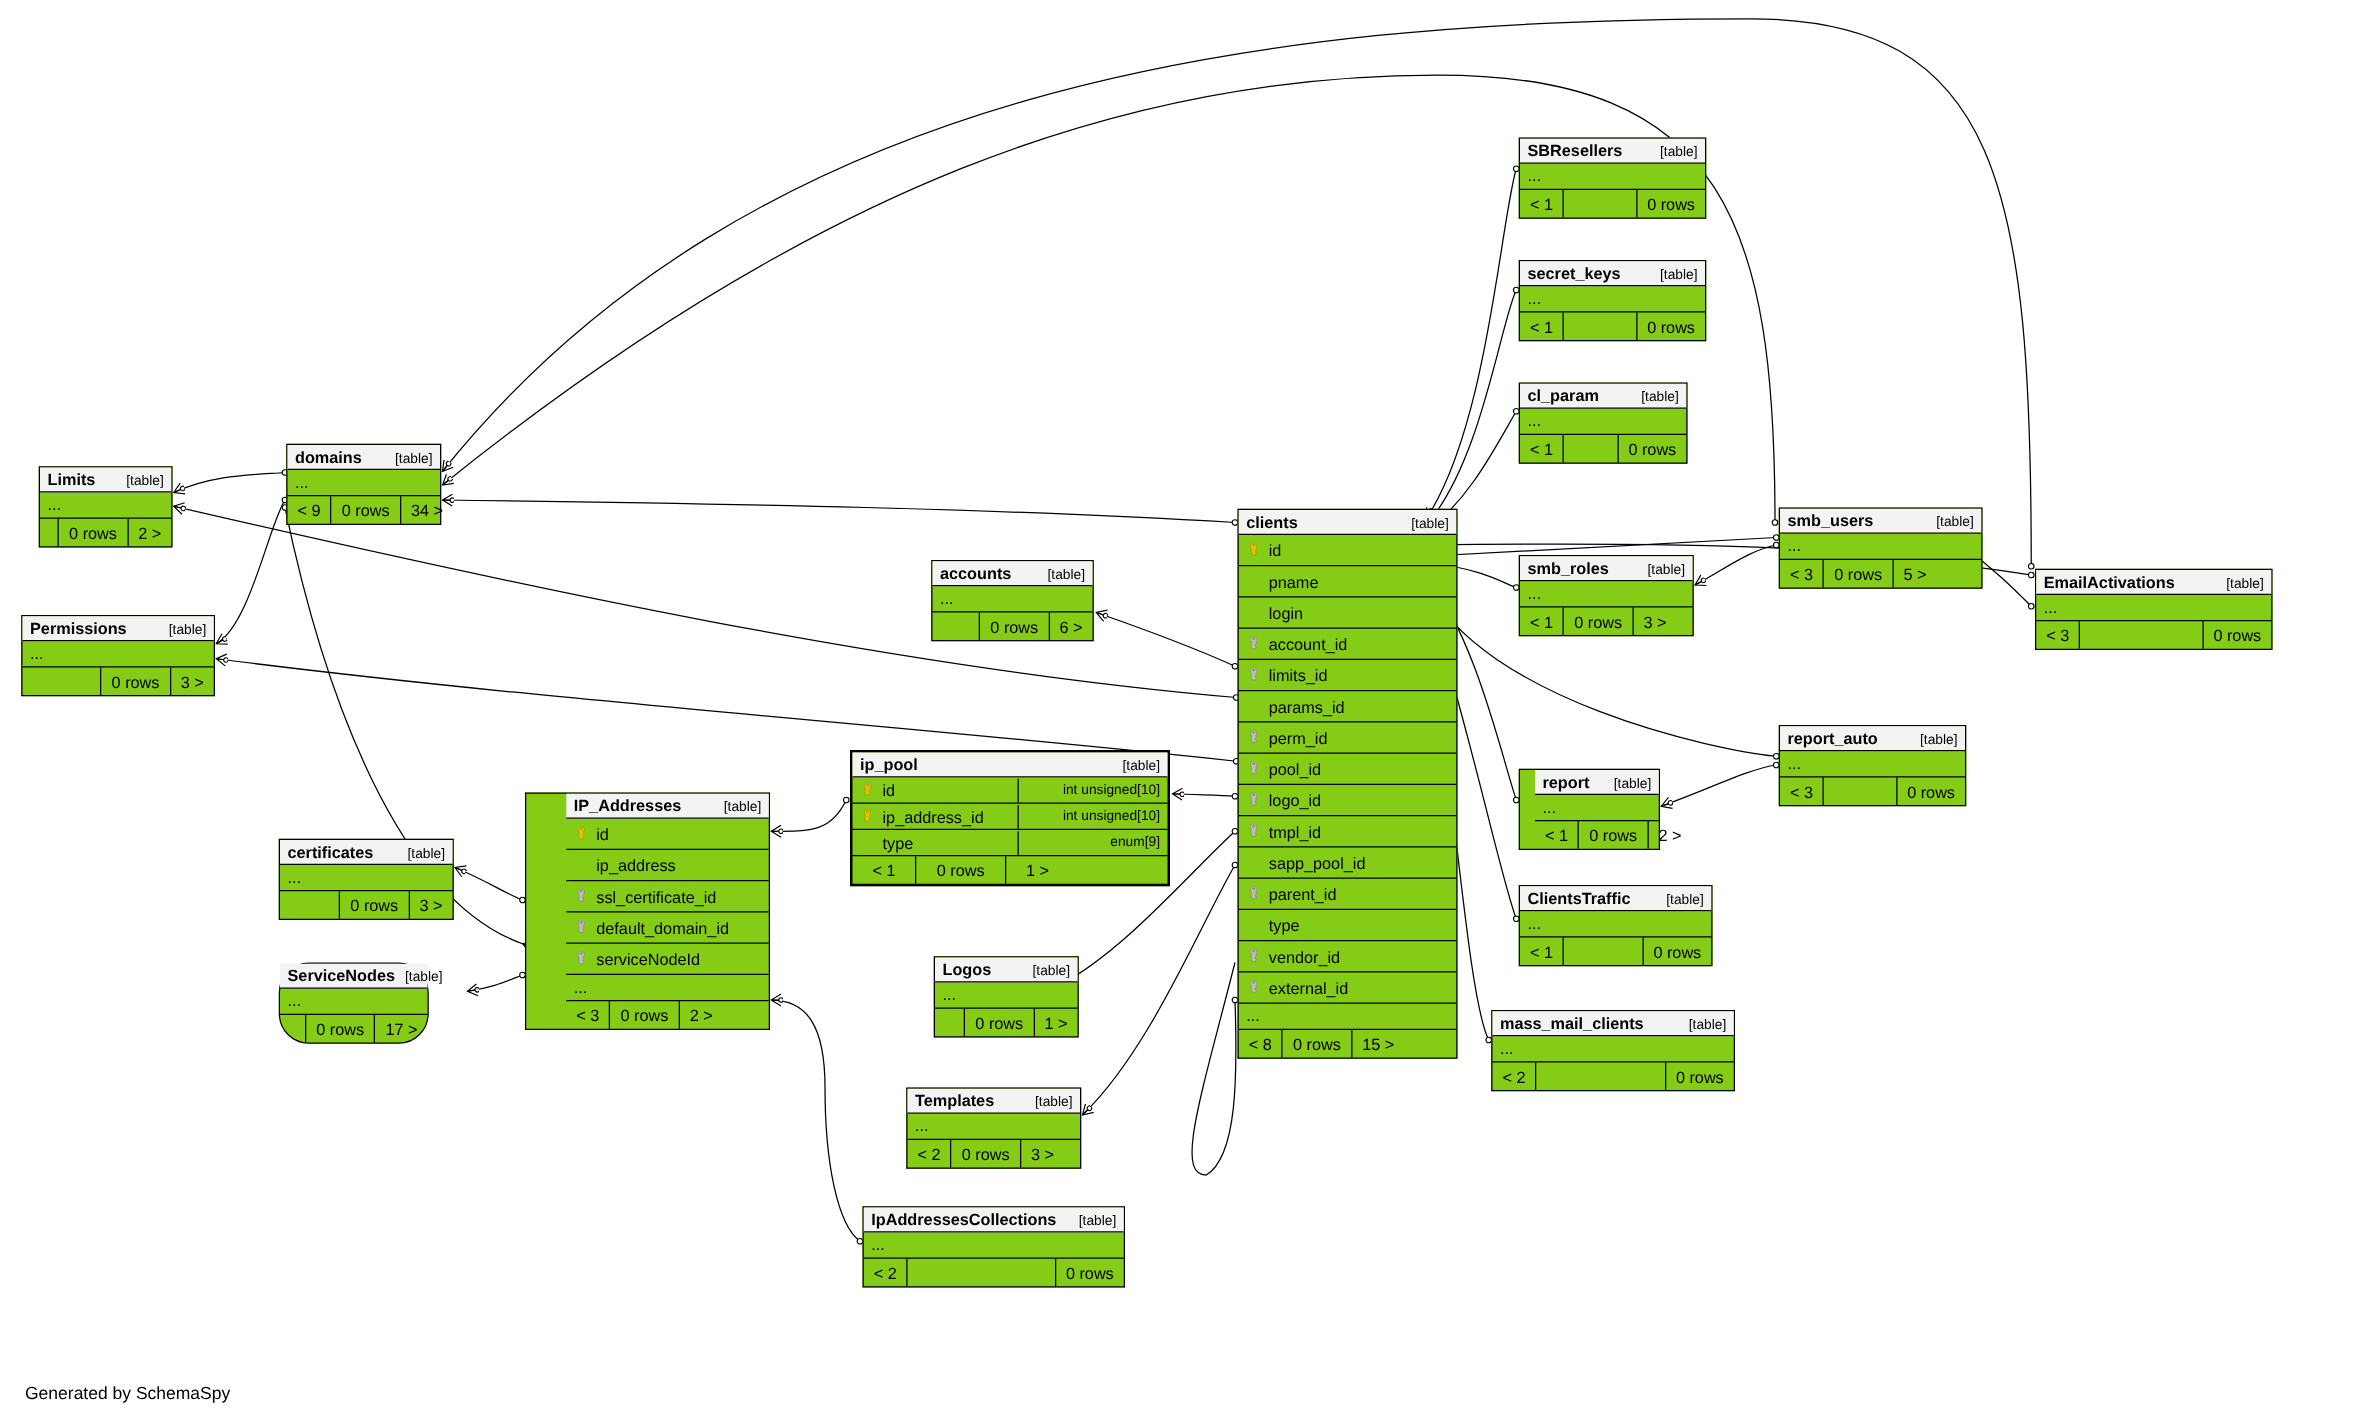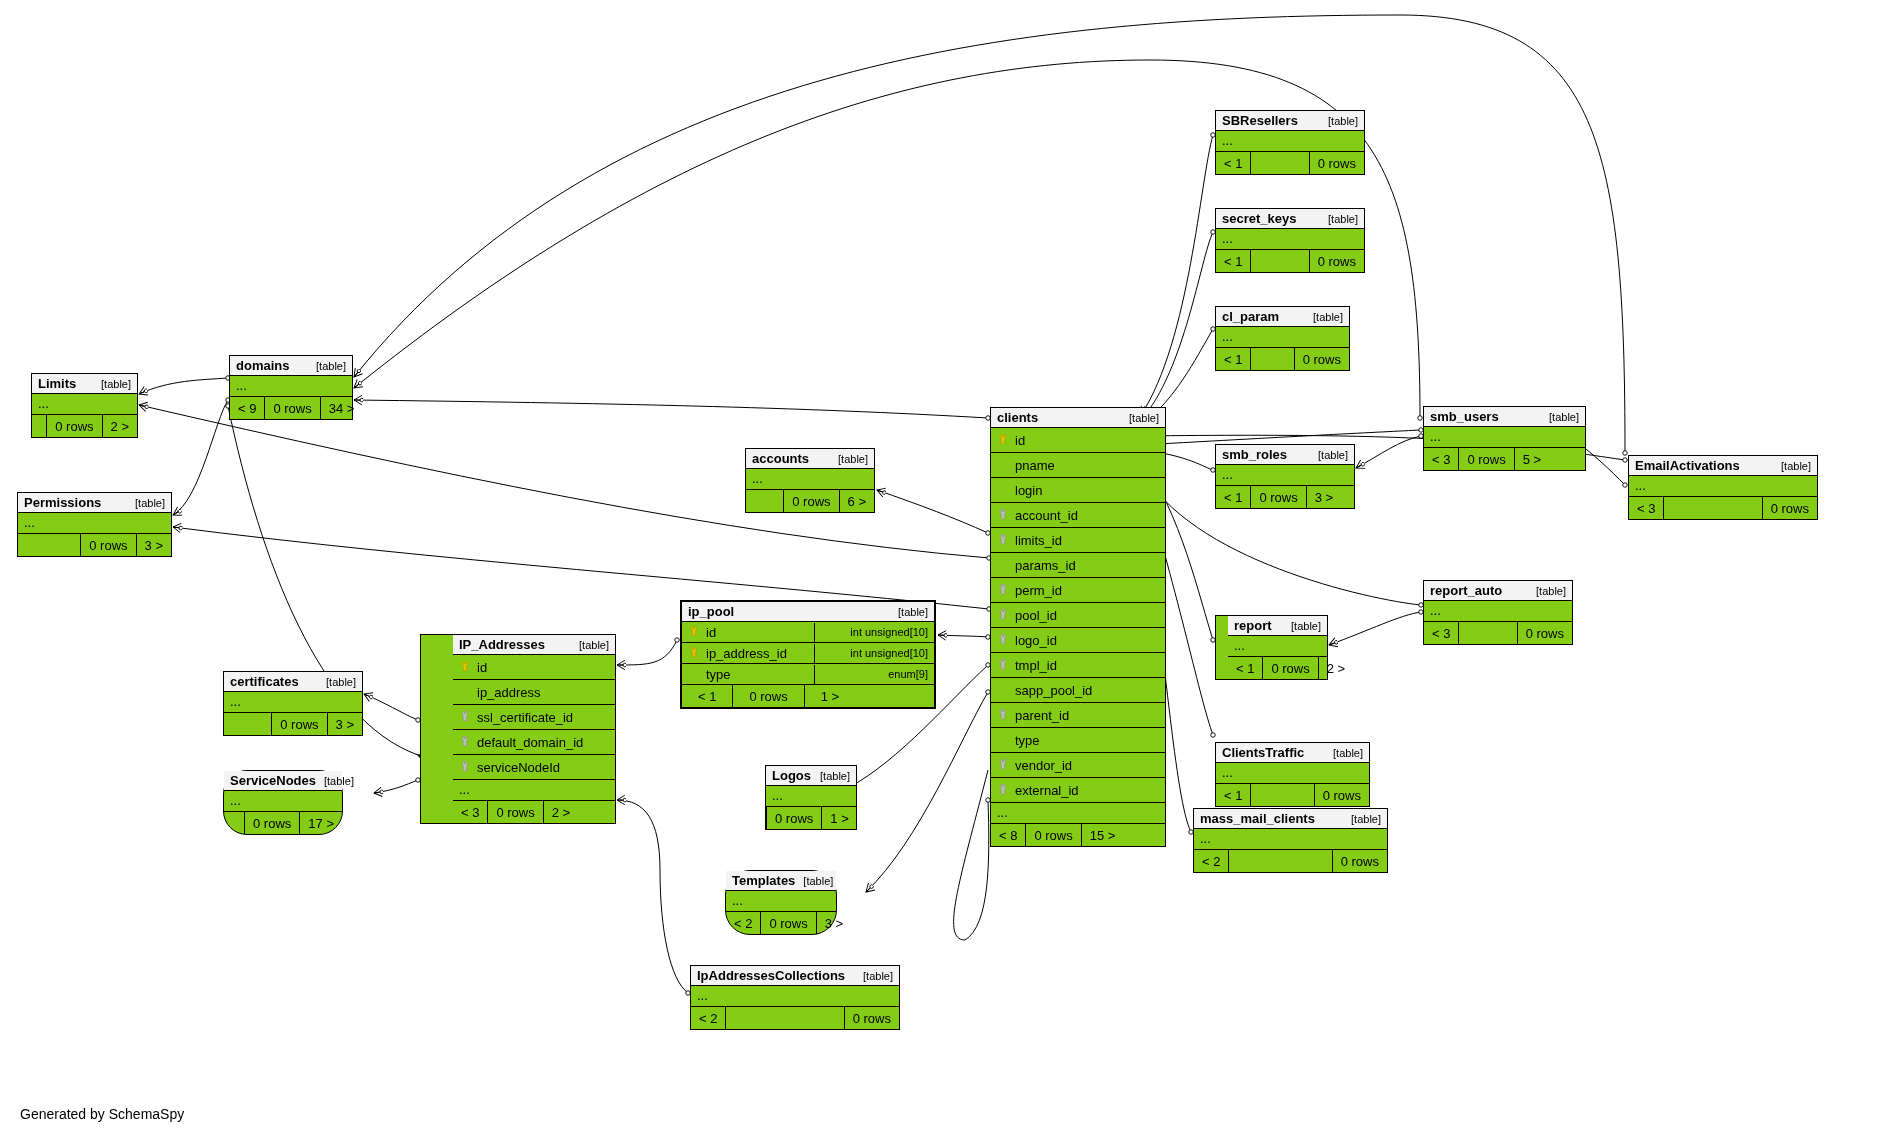--- a/index.html
+++ b/index.html
@@ -288,35 +288,35 @@
           </span>
         <span class="right dtype">enum[9]</span>
       </div>
       </div>
       <div class="footer">
         <span class="cell">&lt; 1</span>
         <span class="cell">0 rows</span>
         <span class="cell">1 &gt;</span>
       </div>
     </div>
-    <div class="table" style="left: 747px; top: 765px; width: 92px; margin-left: 18px;">
+    <div class="table" style="left: 747px; top: 765px; width: 116px;">
       <div class="thead">
       <span class="name">Logos</span>
       <span class="kind">[table]</span>
     </div>
       <div class="rows">
         <div class="row ellipsis">...</div>
       </div>
       <div class="footer">
         <span class="spacer"></span>
         <span class="cell">0 rows</span>
         <span class="cell">1 &gt;</span>
       </div>
     </div>
-    <div class="table" style="left: 725px; top: 870px; width: 112px; border-radius: 25px;">
+    <div class="table" style="left: 725px; top: 870px; width: 140px;">
       <div class="thead">
       <span class="name">Templates</span>
       <span class="kind">[table]</span>
     </div>
       <div class="rows">
         <div class="row ellipsis">...</div>
       </div>
       <div class="footer">
         <span class="cell">&lt; 2</span>
         <span class="cell">0 rows</span>
@@ -494,21 +494,21 @@
     </div>
       <div class="rows">
         <div class="row ellipsis">...</div>
       </div>
       <div class="footer">
         <span class="cell">&lt; 1</span>
         <span class="cell">0 rows</span>
         <span class="cell">2 &gt;</span>
       </div>
     </div>
-    <div class="table" style="left: 1215px; top: 742px; width: 155px;">
+    <div class="table" style="left: 1215px; top: 708px; width: 155px;">
       <div class="thead">
       <span class="name">ClientsTraffic</span>
       <span class="kind">[table]</span>
     </div>
       <div class="rows">
         <div class="row ellipsis">...</div>
       </div>
       <div class="footer">
         <span class="cell">&lt; 1</span>
         <span class="spacer"></span>

